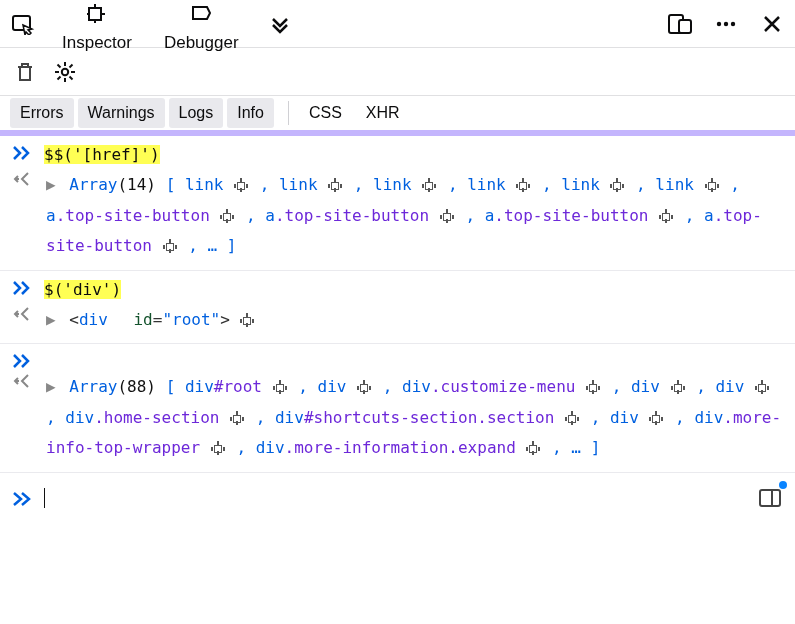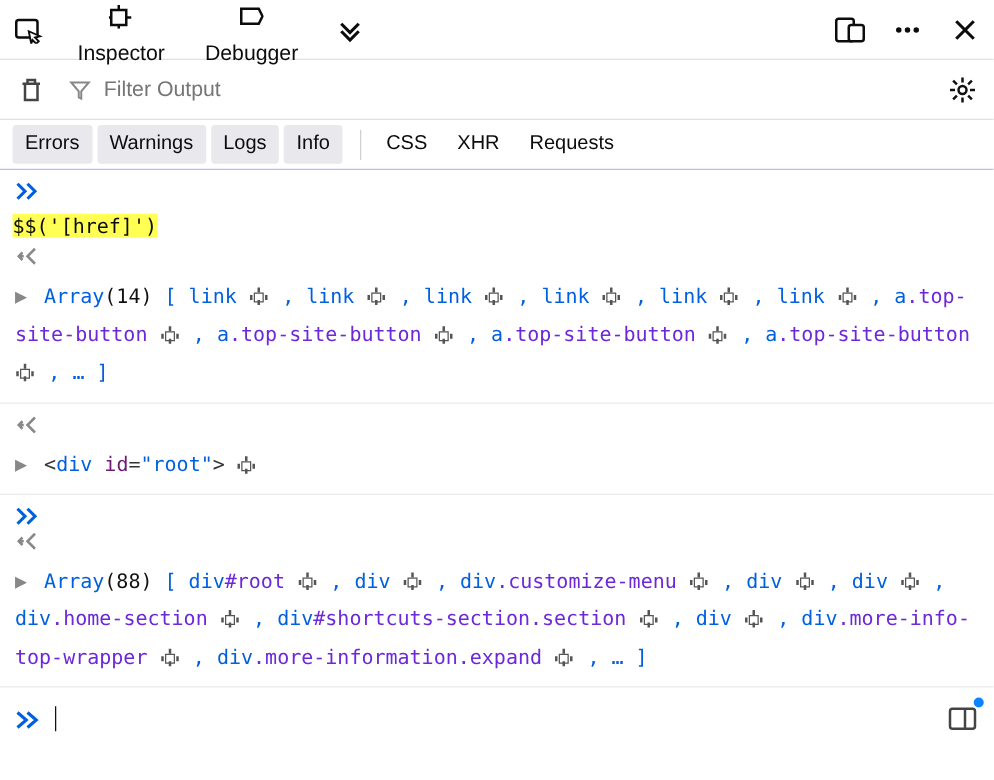--- a/index.html
+++ b/index.html
@@ -74,21 +74,21 @@
     flex: 1;
     border: 1px solid transparent;
     padding: 2px 4px;
   }
   
   .catbar {
     display: flex;
     align-items: center;
     height: 40px;
     padding: 0 10px;
-    border-bottom: 1px solid #c4b5fd;
+    border-bottom: 6px solid #c4b5fd;
   }
   .cat {
     padding: 4px 10px;
     margin-right: 4px;
     border-radius: 3px;
     cursor: pointer;
     font-size: 16px;
   }
   .cat.on { background: #e9e9ed; }
   .cat-sep {
@@ -104,39 +104,38 @@
   }
   .entry {
     border-bottom: 1px solid #eaeaee;
     padding: 6px 10px 6px 10px;
   }
   .entry-row {
     display: flex;
     align-items: flex-start;
     gap: 10px;
     padding: 2px 0;
-    flex-direction: column;
   }
   .gutter {
     width: 24px;
     display: flex;
     align-items: center;
     justify-content: center;
     flex: none;
     padding-top: 2px;
   }
   .code-text { flex: 1; }
   .disclosure { color: #888; margin-right: 4px; cursor: pointer;}
   .kw-array { color: #0060df; }
   .num-paren { color: #111; }
   .bracket { color: #0060df; }
   .elem { color: #0060df; }
   .classname { color: #6d28d9; }
   .tag-open { color: #0060df; }
-  .attr-name { color: #701a75; }
+  .attr-name { color: #14532d; margin-left: 16px; }
   .attr-eq { color: #333; }
   .attr-val { color: #0060df; }
   .target-icon {
     display: inline-block;
     width: 16px;
     height: 15px;
     vertical-align: -2px;
     position: relative;
     margin: 0 1px 0 0;
   }
@@ -236,28 +235,20 @@
         </svg>
     </div>
   </div>
 </div>
 
 <div class="filterbar">
   <div class="icon-btn">
     <svg width="22" height="22">
         <path d="M4 6 L18 6 M8 6 L8 3 L14 3 L14 6 M6 6 L6 19 L16 19 L16 6" fill="none" stroke="#444" stroke-width="2"></path>
       </svg>
-  </div>
-  <div class="filter-wrap">
-    <span>
-        <svg width="18" height="18">
-          <path d="M2 3 L16 3 L10 10 L10 16 L8 15 L8 10 Z" fill="none" stroke="#888" stroke-width="1.6"></path>
-        </svg>
-      </span>
-    <input class="filter-input" placeholder="Filter Output" style="">
   </div>
   <div class="icon-btn">
     <svg width="24" height="24" viewBox="0 0 24 24">
         <circle cx="12" cy="12" r="3.2" fill="none" stroke="#111" stroke-width="2"></circle>
         <g stroke="#111" stroke-width="2">
           <line x1="12" y1="2" x2="12" y2="6"></line>
           <line x1="12" y1="18" x2="12" y2="22"></line>
           <line x1="2" y1="12" x2="6" y2="12"></line>
           <line x1="18" y1="12" x2="22" y2="12"></line>
           <line x1="4.5" y1="4.5" x2="7.5" y2="7.5"></line>
@@ -270,21 +261,20 @@
 </div>
 
 <div class="catbar">
   <div class="cat on">Errors</div>
   <div class="cat on">Warnings</div>
   <div class="cat on">Logs</div>
   <div class="cat on">Info</div>
   <div class="cat-sep"></div>
   <div class="cat">CSS</div>
   <div class="cat">XHR</div>
-  <div class="cat">Requests</div>
 </div>
 
 <div class="console" id="console-output">
     <div class="entry">
       <div class="entry-row">
         <div class="gutter">
           <svg width="20" height="14">
             <path d="M2 1 L8 7 L2 13" fill="none" stroke="#0060df" stroke-width="2.5"></path>
             <path d="M10 1 L16 7 L10 13" fill="none" stroke="#0060df" stroke-width="2.5"></path>
           </svg>
@@ -294,20 +284,29 @@
       <div class="entry-row">
         <div class="gutter">
           <svg width="20" height="14">
             <path d="M16 1 L10 7 L16 13 M7 7 L3 7 M6 4 L3 7 L6 10" fill="none" stroke="#888" stroke-width="2"></path>
           </svg>
         </div>
         <div class="code-text output-wrap"><span class="disclosure">▶</span> <span class="kw-array">Array</span><span class="num-paren">(14)</span> <span class="bracket">[ </span><span class="elem">link</span> <span class="target-icon"></span> <span class="comma">,</span> <span class="elem">link</span> <span class="target-icon"></span> <span class="comma">,</span> <span class="elem">link</span> <span class="target-icon"></span> <span class="comma">,</span> <span class="elem">link</span> <span class="target-icon"></span> <span class="comma">,</span> <span class="elem">link</span> <span class="target-icon"></span> <span class="comma">,</span> <span class="elem">link</span> <span class="target-icon"></span> <span class="comma">,</span> <span class="elem">a</span><span class="classname">.top-site-button</span> <span class="target-icon"></span> <span class="comma">,</span> <span class="elem">a</span><span class="classname">.top-site-button</span> <span class="target-icon"></span> <span class="comma">,</span> <span class="elem">a</span><span class="classname">.top-site-button</span> <span class="target-icon"></span> <span class="comma">,</span> <span class="elem">a</span><span class="classname">.top-site-button</span> <span class="target-icon"></span> <span class="comma">,</span> <span class="ellip">…</span> <span class="bracket">]</span></div>
       </div>
     </div>
     <div class="entry">
+      <div class="entry-row">
+        <div class="gutter">
+          <svg width="20" height="14">
+            <path d="M2 1 L8 7 L2 13" fill="none" stroke="#0060df" stroke-width="2.5"></path>
+            <path d="M10 1 L16 7 L10 13" fill="none" stroke="#0060df" stroke-width="2.5"></path>
+          </svg>
+        </div>
+        <div class="code-text"><span class="hl">$('div')</span></div>
+      </div>
       <div class="entry-row">
         <div class="gutter">
           <svg width="20" height="14">
             <path d="M16 1 L10 7 L16 13 M7 7 L3 7 M6 4 L3 7 L6 10" fill="none" stroke="#888" stroke-width="2"></path>
           </svg>
         </div>
         <div class="code-text output-wrap"><span class="disclosure">▶</span> <span class="htmlout">&lt;</span><span class="tag-open">div</span> <span class="attr-name">id</span><span class="attr-eq">=</span><span class="attr-val">"root"</span><span class="htmlout">&gt;</span> <span class="target-icon"></span></div>
       </div>
     </div>
     <div class="entry">

